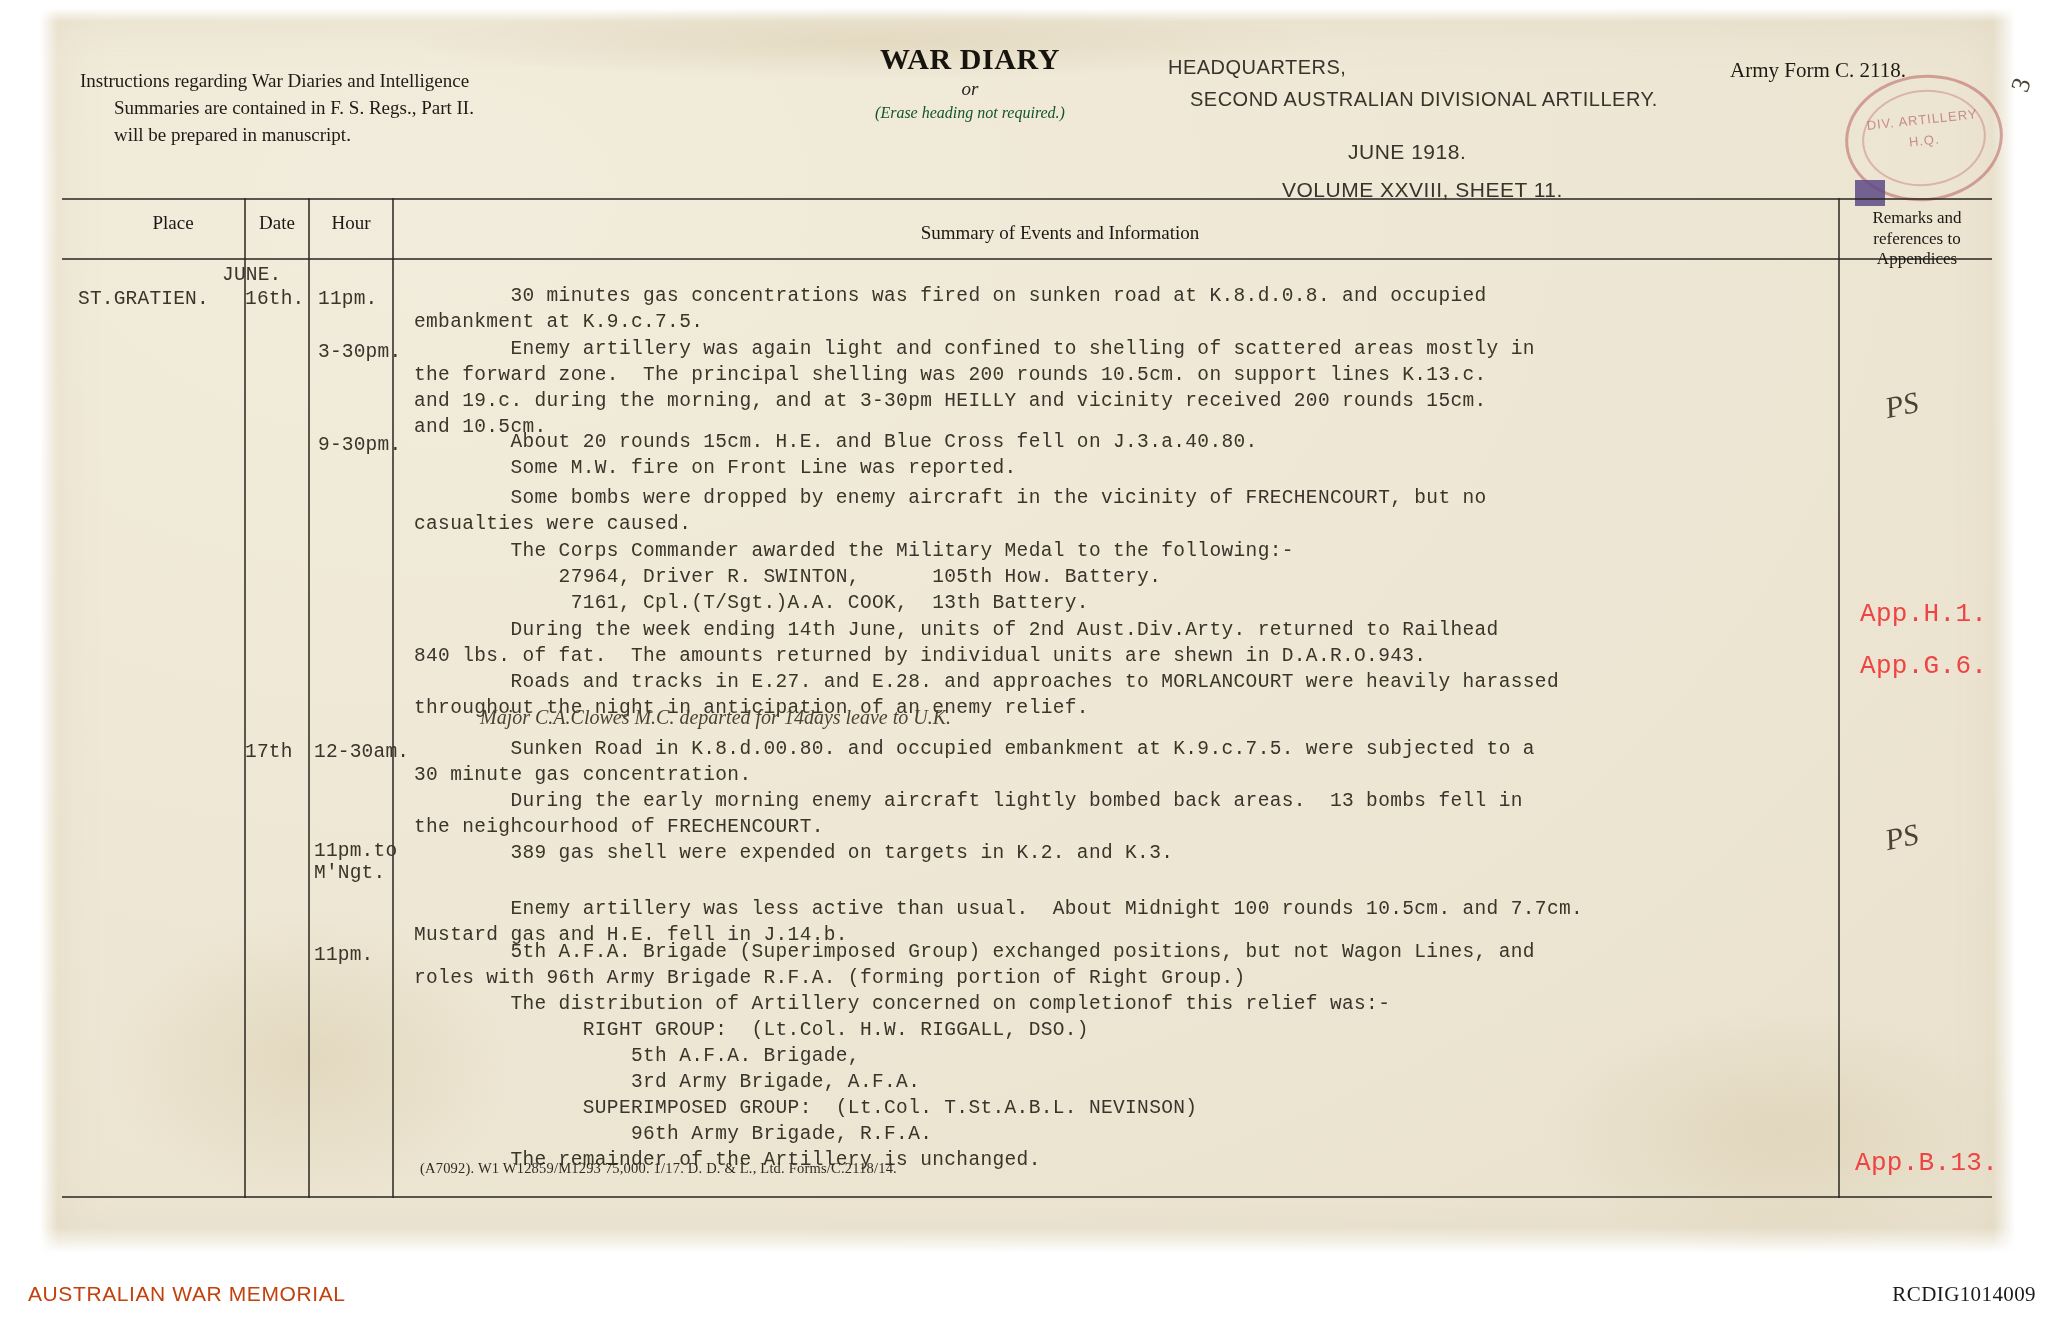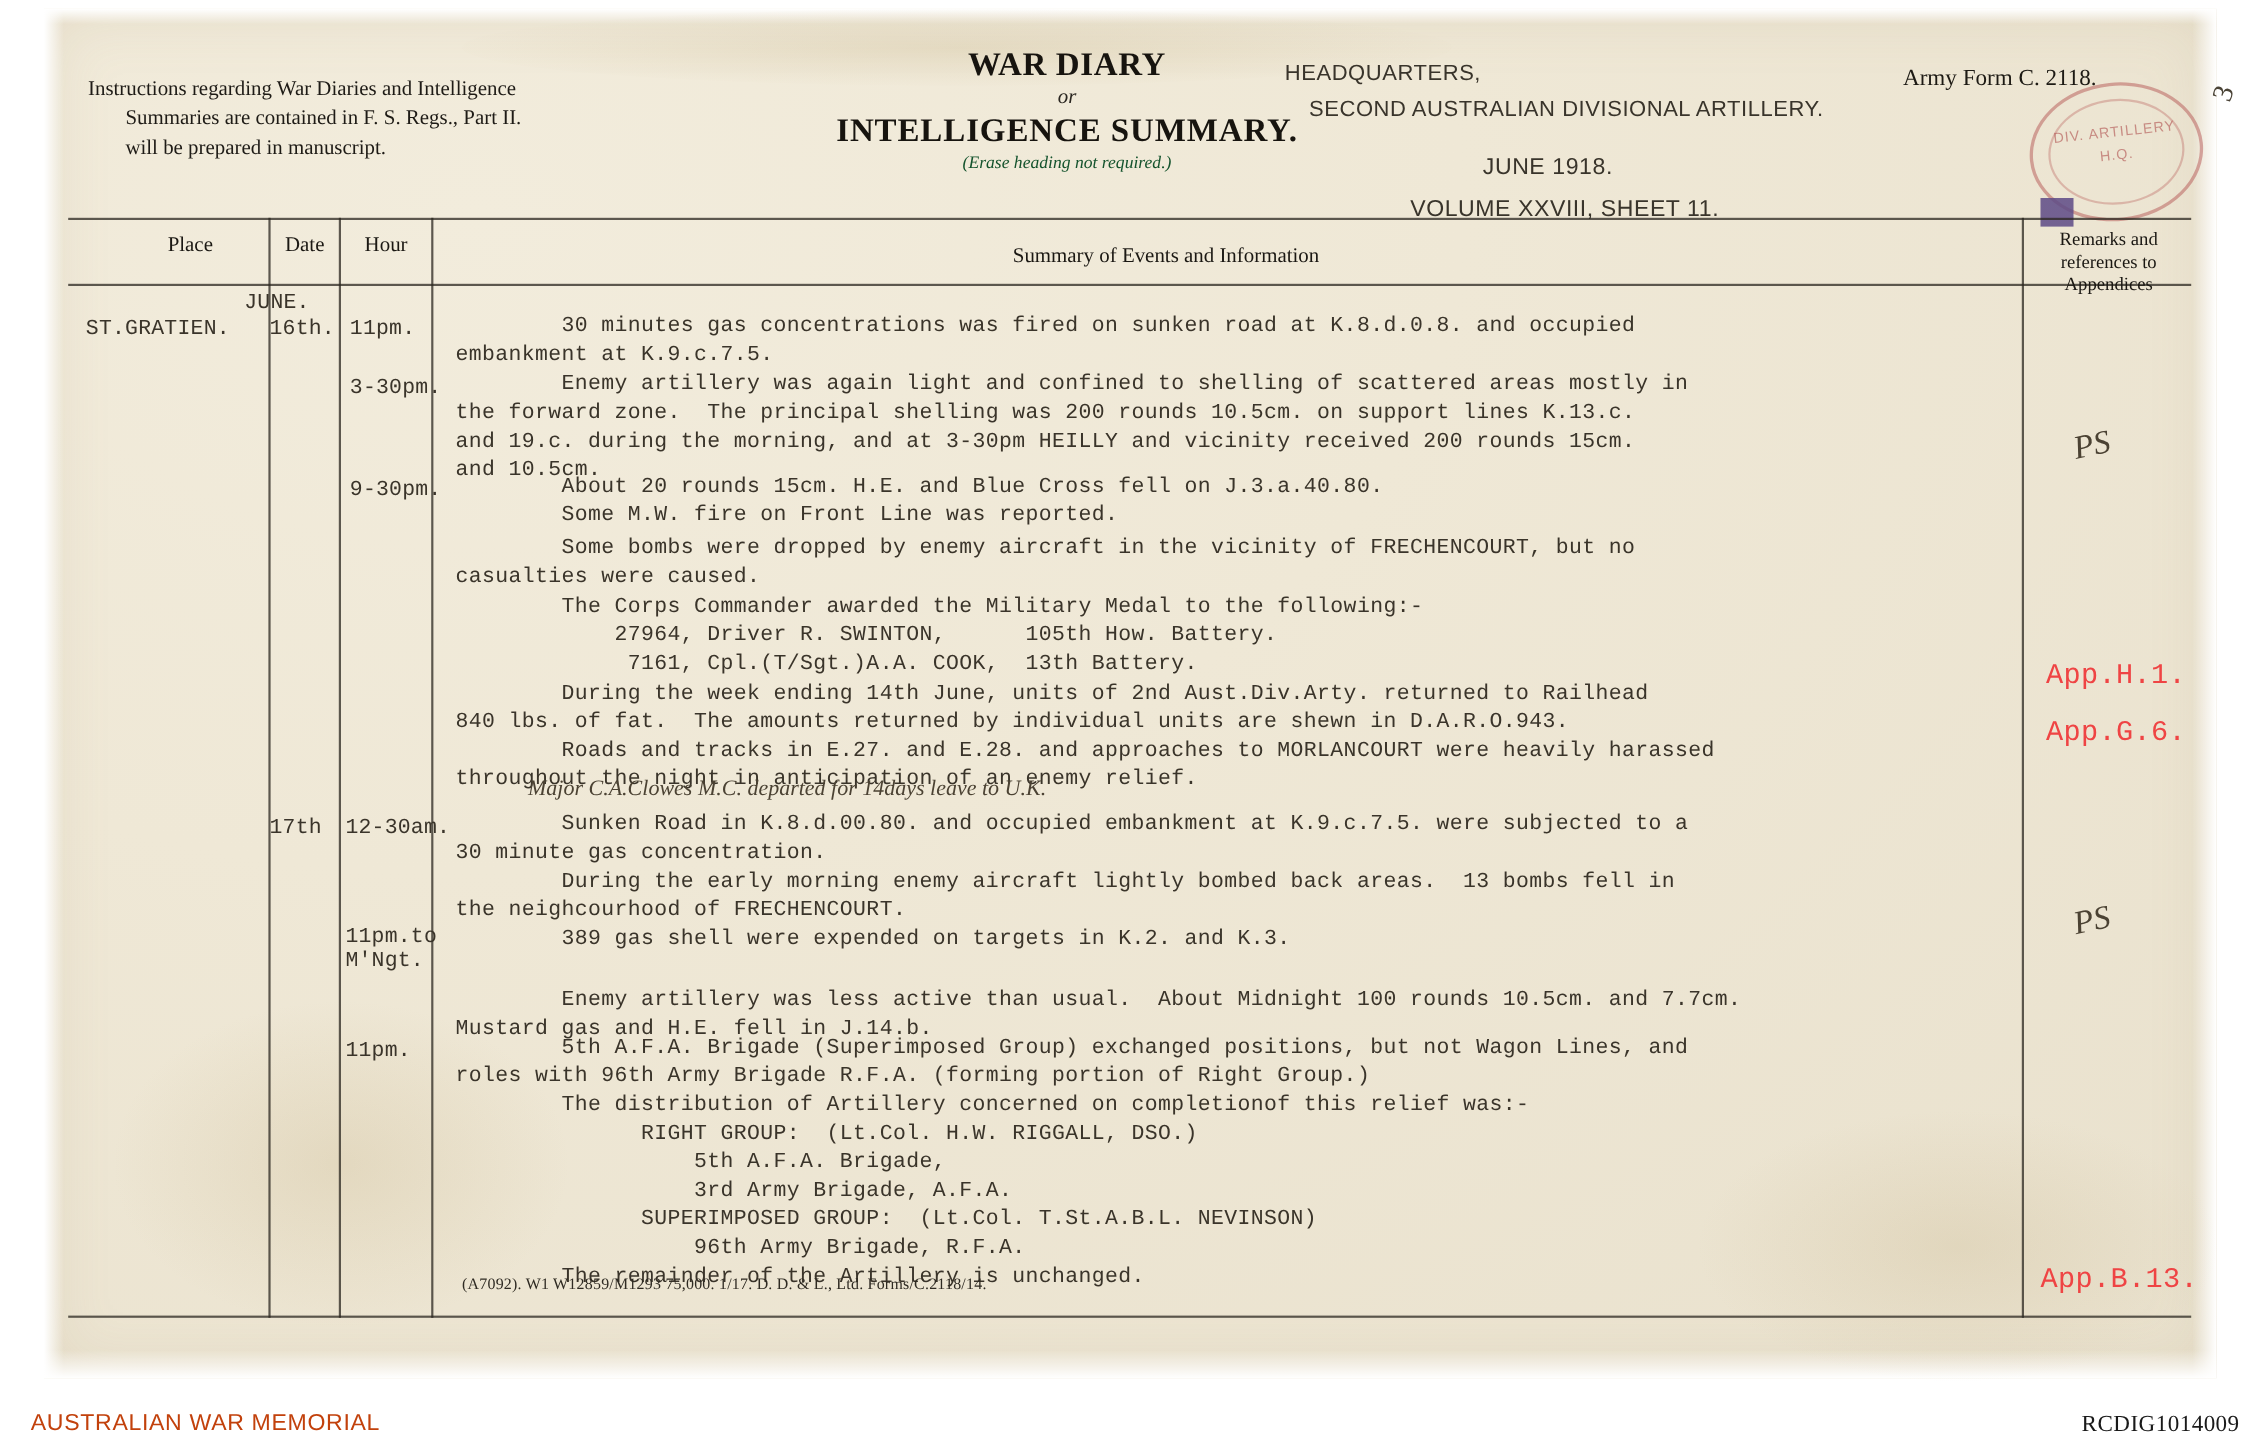--- a/index.html
+++ b/index.html
@@ -269,21 +269,20 @@
 
 <div class="hdr-instructions">
   <span class="l1">Instructions regarding War Diaries and Intelligence</span><br>
   <span class="ind">Summaries are contained in F. S. Regs., Part II.</span>
   <span class="ind">will be prepared in manuscript.</span>
 </div>
 
 <div class="title-block">
   <div class="title-main">WAR DIARY</div>
   <div class="title-or">or</div>
-  <div class="title-sub">INTELLIGENCE SUMMARY.</div>
   <div class="title-erase">(Erase heading not required.)</div>
 </div>
 
 <div class="typed hdr-unit1">HEADQUARTERS,</div>
 <div class="typed hdr-unit2">SECOND AUSTRALIAN DIVISIONAL ARTILLERY.</div>
 <div class="typed hdr-month">JUNE 1918.</div>
 <div class="typed hdr-volume">VOLUME XXVIII, SHEET 11.</div>
 <div class="hdr-armyform">Army Form C. 2118.</div>
 
 <div class="stamp">

